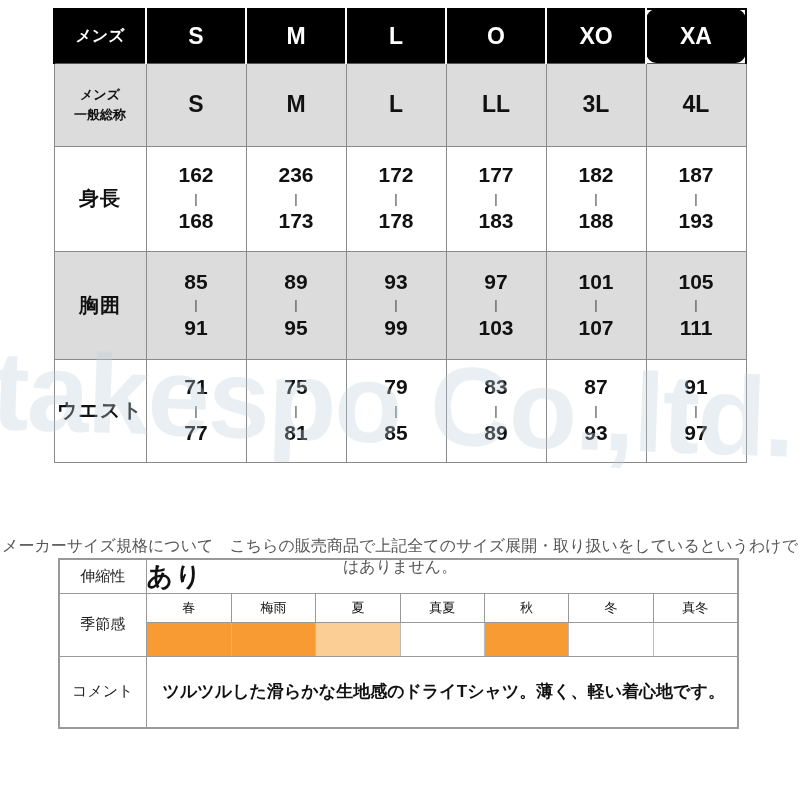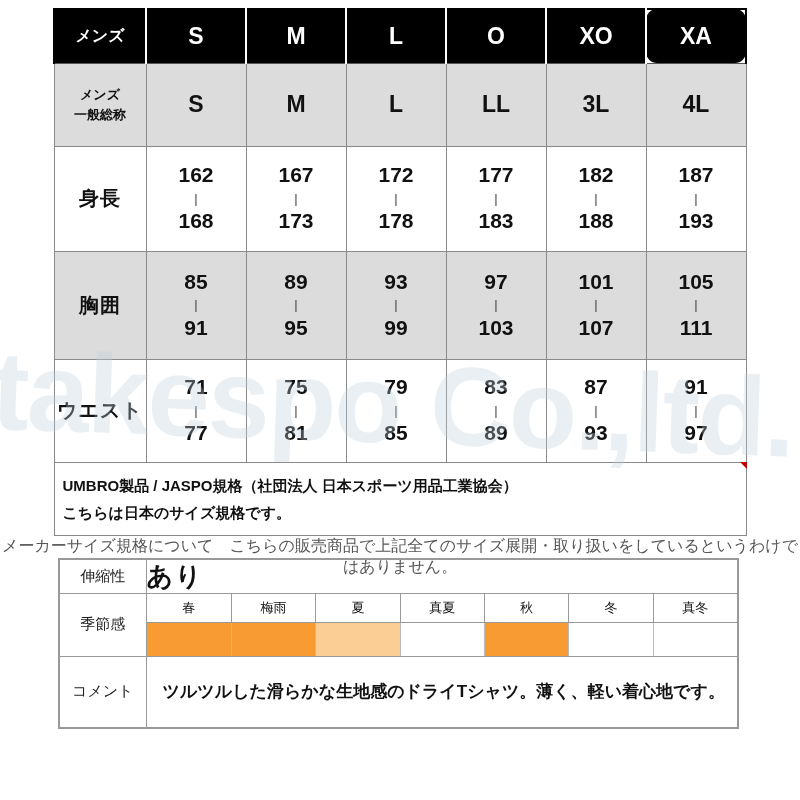--- a/index.html
+++ b/index.html
@@ -131,21 +131,21 @@
     <td>4L</td>
   </tr>
   <tr class="r-range">
     <td class="lbl">身長</td>
     <td class="range-cell">
       <div class="num">162</div>
       <div class="sep">|</div>
       <div class="num">168</div>
     </td>
     <td class="range-cell">
-      <div class="num">167</div>
+      <div class="num">236</div>
       <div class="sep">|</div>
       <div class="num">173</div>
     </td>
     <td class="range-cell">
       <div class="num">172</div>
       <div class="sep">|</div>
       <div class="num">178</div>
     </td>
     <td class="range-cell">
       <div class="num">177</div>
@@ -220,27 +220,20 @@
     </td>
     <td class="range-cell">
       <div class="num">87</div>
       <div class="sep">|</div>
       <div class="num">93</div>
     </td>
     <td class="range-cell">
       <div class="num">91</div>
       <div class="sep">|</div>
       <div class="num">97</div>
-    </td>
-  </tr>
-  <tr class="r-foot">
-    <td colspan="7">
-      <div class="corner-marker"></div>
-      <div>UMBRO製品 / JASPO規格（社団法人 日本スポーツ用品工業協会）</div>
-      <div>こちらは日本のサイズ規格です。</div>
     </td>
   </tr>
   </tbody>
 </table>
 
 <div class="disclaimer">メーカーサイズ規格について　こちらの販売商品で上記全てのサイズ展開・取り扱いをしているというわけではありません。</div>
 
 <table class="spec-table">
   <colgroup>
     <col class="spec-col-label">

